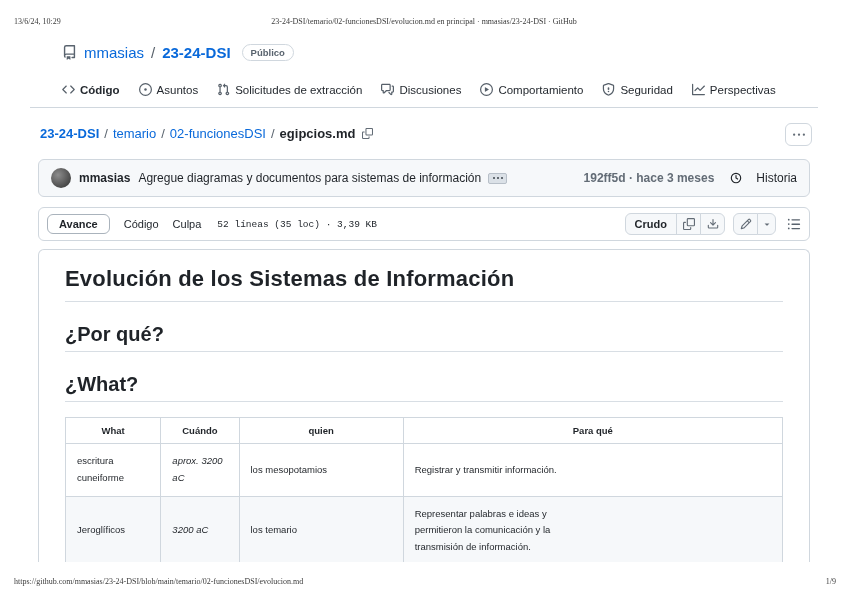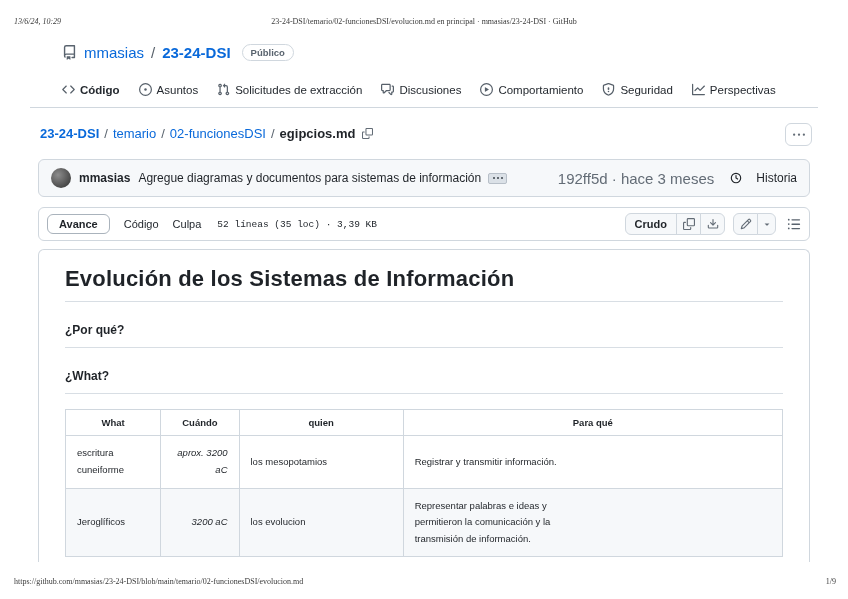--- a/index.html
+++ b/index.html
@@ -1,21 +1,21 @@
 <!DOCTYPE html>
 <html><head>
 <meta charset="utf-8">
 <style>
   * { margin:0; padding:0; box-sizing:border-box; }
   html,body { width:848px; height:599px; background:#fff; overflow:hidden; }
   body { position:relative; font-family:"Liberation Sans","DejaVu Sans",sans-serif; color:#1f2328; }
 
   
   .print-meta { position:absolute; font-family:"Liberation Serif","DejaVu Serif",serif; font-size:8px; color:#3a3a3a; }
-  .pm-date { left:14px; top:17px;font-style:italic; }
+  .pm-date { left:14px; top:17px; }
   .pm-title { left:0; right:0; top:17px; text-align:center; }
   .pm-url { left:14px; top:577px; }
   .pm-page { right:12px; top:577px; }
 
   svg { display:block; }
   .ic { fill:currentColor; }
 
   
   .repo-header { position:absolute; left:62px; top:44px; display:flex; align-items:center; gap:7px; font-size:15px; }
   .repo-header .owner, .repo-header .name { color:#0969da; text-decoration:none; }
@@ -40,21 +40,21 @@
   .kebab-btn { position:absolute; right:0; top:-3px; width:27px; height:23px; border:1px solid #d0d7de; border-radius:6px; background:#fff; display:flex; align-items:center; justify-content:center; color:#636c76; cursor:pointer; }
 
   
   .commit-bar { position:absolute; left:38px; top:159px; width:772px; height:38px; border:1px solid #d0d7de; border-radius:6px; background:#f6f8fa; display:flex; align-items:center; padding:0 12px; font-size:12px; }
   .avatar { width:20px; height:20px; border-radius:50%; background:radial-gradient(circle at 35% 35%, #8d8d8d, #2d2d2d); flex:none; }
   .commit-author { font-weight:bold; margin-left:8px; color:#1f2328; }
   .commit-msg { margin-left:8px; color:#1f2328; white-space:nowrap; }
   .ellipsis-badge { margin-left:7px; width:19px; height:11px; border:1px solid #b7bfc8; background:#dbe1e7; border-radius:2px; display:flex; align-items:center; justify-content:center; gap:2px; cursor:pointer; }
   .ellipsis-badge i { width:2px; height:2px; border-radius:50%; background:#3d444d; }
   .commit-spacer { flex:1; }
-  .commit-meta { font-size:15px; color:#636c76; white-space:nowrap; }
+  .commit-meta { font-size:12px; color:#636c76; white-space:nowrap;font-weight:bold; }
   .history { display:flex; align-items:center; gap:14px; margin-left:16px; color:#1f2328; cursor:pointer; }
 
   
   .file-toolbar { position:absolute; left:38px; top:207px; width:772px; height:34px; border:1px solid #d0d7de; border-radius:6px; background:#fff; display:flex; align-items:center; padding:0 8px; font-size:11px; }
   .seg-active { border:1px solid #aab3bc; background:#fff; border-radius:6px; padding:3px 11px; font-weight:bold; color:#1f2328; cursor:pointer; }
   .tab-plain { margin-left:14px; color:#24292f; cursor:pointer; }
   .file-info { margin-left:16px; font-family:"Liberation Mono","DejaVu Sans Mono",monospace; font-size:9.5px; color:#24292f; }
   .tb-spacer { flex:1; }
   .btn-group { display:flex;justify-content:flex-end; }
   .gbtn { height:22px; border:1px solid #d0d7de; background:#f6f8fa; display:flex; align-items:center; justify-content:center; color:#636c76; cursor:pointer; }
@@ -63,25 +63,25 @@
   .gbtn.last { border-radius:0 6px 6px 0; }
   .gbtn.txt { font-size:11px; font-weight:bold; color:#1f2328; padding:0 9px; }
   .gbtn.icn { width:25px; }
   .gbtn.narrow { width:19px; }
   .plain-icon { margin-left:11px; color:#59636e; cursor:pointer; }
   .grp-gap { width:8px; }
 
   
   .md-card { position:absolute; left:38px; top:249px; width:772px; height:313px; border:1px solid #d0d7de; border-bottom:none; border-radius:6px 6px 0 0; background:#fff; overflow:hidden; padding:16px 26px 0 26px; }
   .md-card h1 { font-size:22px; font-weight:bold; color:#1f2328; padding-bottom:9px; border-bottom:1px solid #d8dee4; letter-spacing:0.2px; }
-  .md-card h2 { font-size:12px; font-weight:bold; color:#1f2328; margin-top:21px; padding-bottom:10px; border-bottom:1px solid #d8dee4; }
+  .md-card h2 { font-size:20px; font-weight:bold; color:#1f2328; margin-top:21px; padding-bottom:5px; border-bottom:1px solid #d8dee4; }
   .md-table { margin-top:15px; width:100%; border-collapse:collapse; font-size:9.5px; color:#1f2328; }
   .md-table th { border:1px solid #d0d7de; padding:6px 11px; font-weight:bold; text-align:center; line-height:1.4; }
   .md-table td { border:1px solid #d0d7de; padding:9px 11px; text-align:left; line-height:1.75; white-space:pre-line; vertical-align:middle; }
-  .md-table td.center-i { text-align:right; font-style:italic; }
+  .md-table td.center-i { text-align:left; font-style:italic; }
   .md-table tr.striped { background:#f6f8fa; }
 </style>
 </head>
 <body>
 
 <div class="print-meta pm-date">13/6/24, 10:29</div>
 <div class="print-meta pm-title">23-24-DSI/temario/02-funcionesDSI/evolucion.md en principal · mmasias/23-24-DSI · GitHub</div>
 
 <div class="repo-header">
   <span class="nav-item nico" style="color:#59636e">
@@ -259,21 +259,21 @@
     <tbody>
       <tr>
         <td>escritura cuneiforme</td>
         <td class="center-i">aprox. 3200 aC</td>
         <td>los mesopotamios</td>
         <td>Registrar y transmitir información.</td>
       </tr>
       <tr class="striped">
         <td>Jeroglíficos</td>
         <td class="center-i">3200 aC</td>
-        <td>los evolucion</td>
+        <td>los temario</td>
         <td>Representar palabras e ideas y
 permitieron la comunicación y la
 transmisión de información.</td>
       </tr>
     </tbody>
   </table>
 </div>
 
 <div class="print-meta pm-url">https://github.com/mmasias/23-24-DSI/blob/main/temario/02-funcionesDSI/evolucion.md</div>
 <div class="print-meta pm-page">1/9</div>

